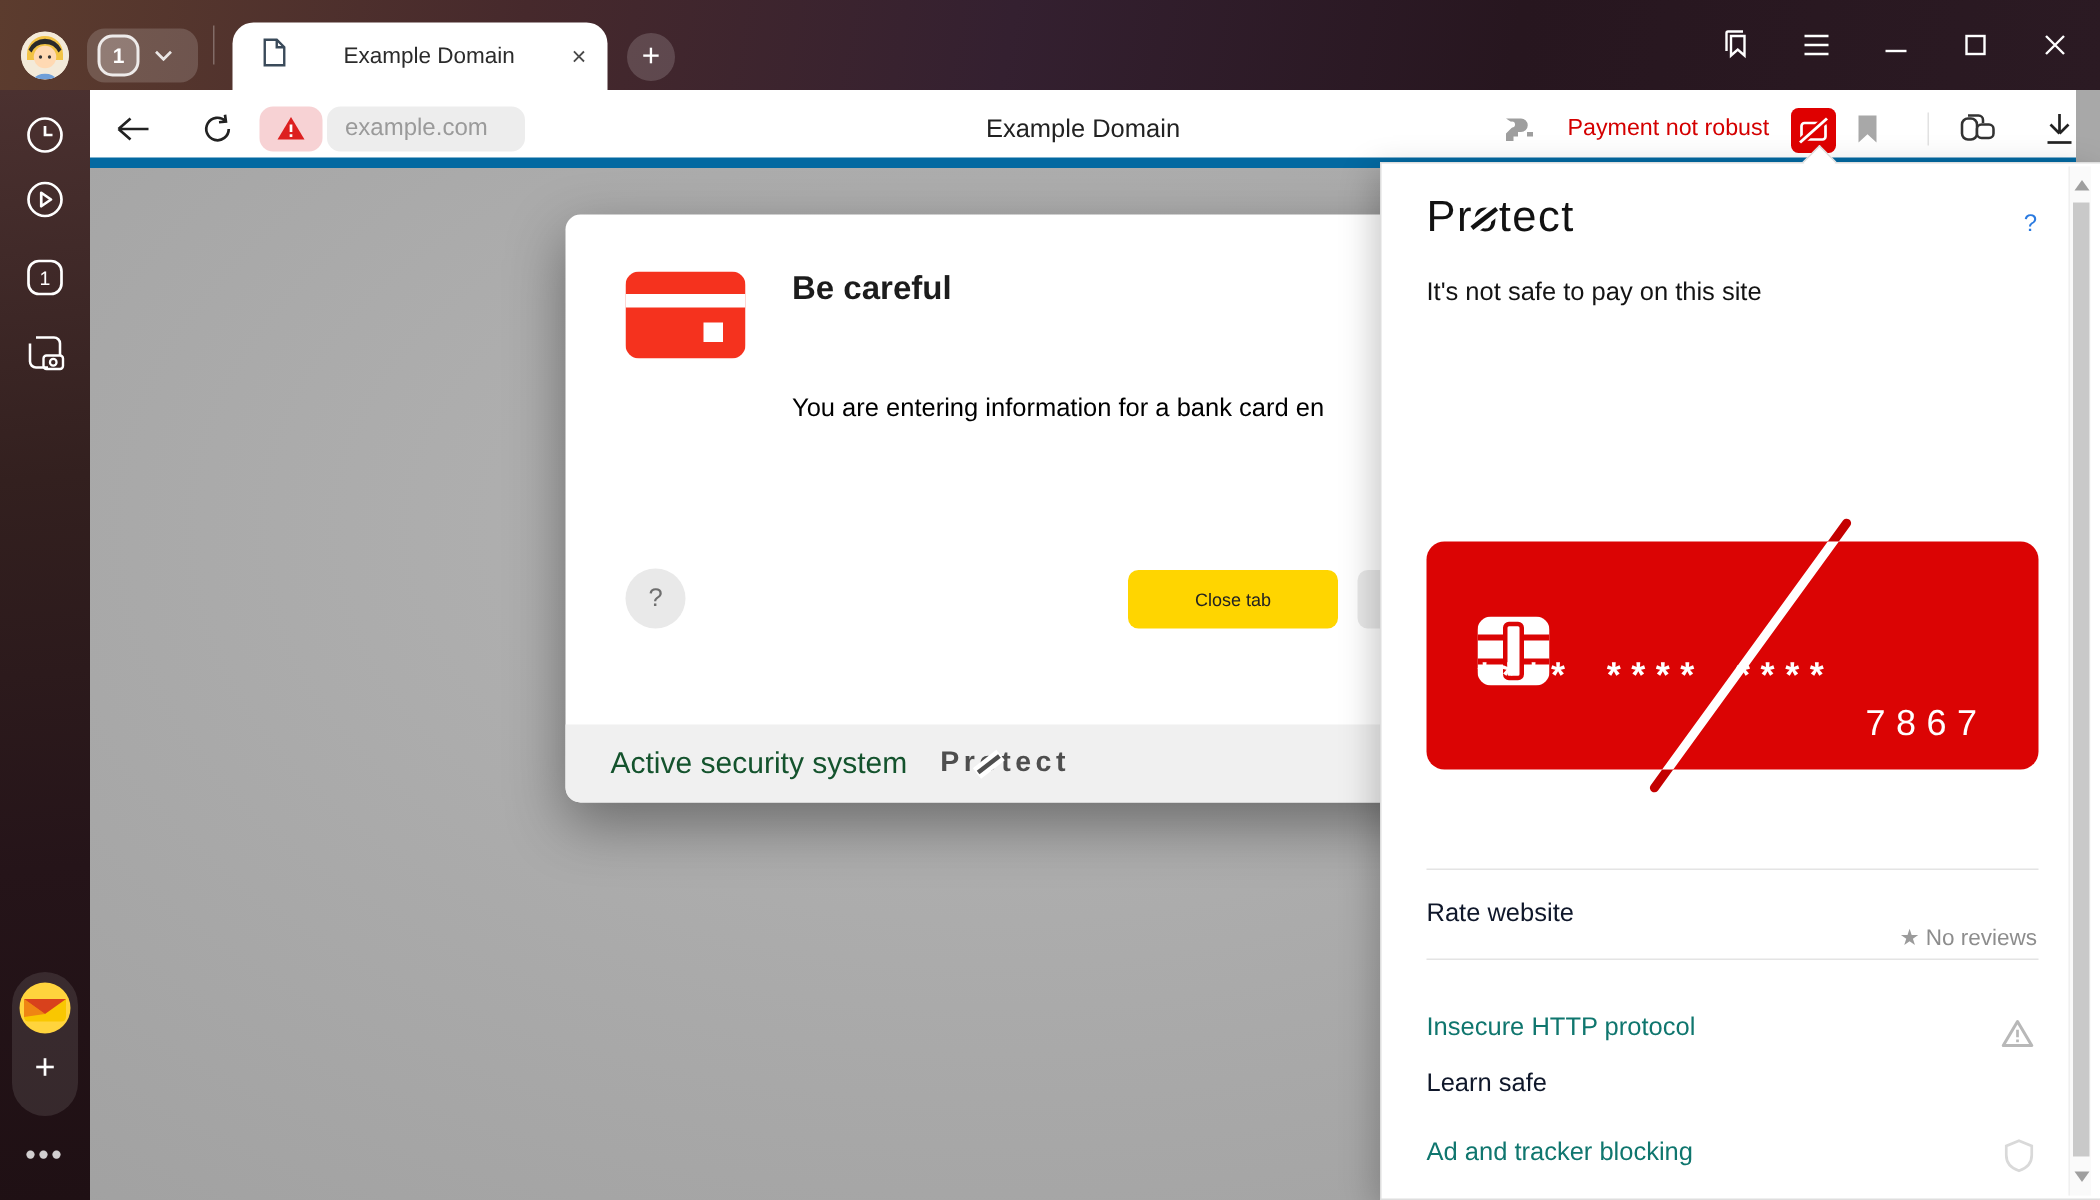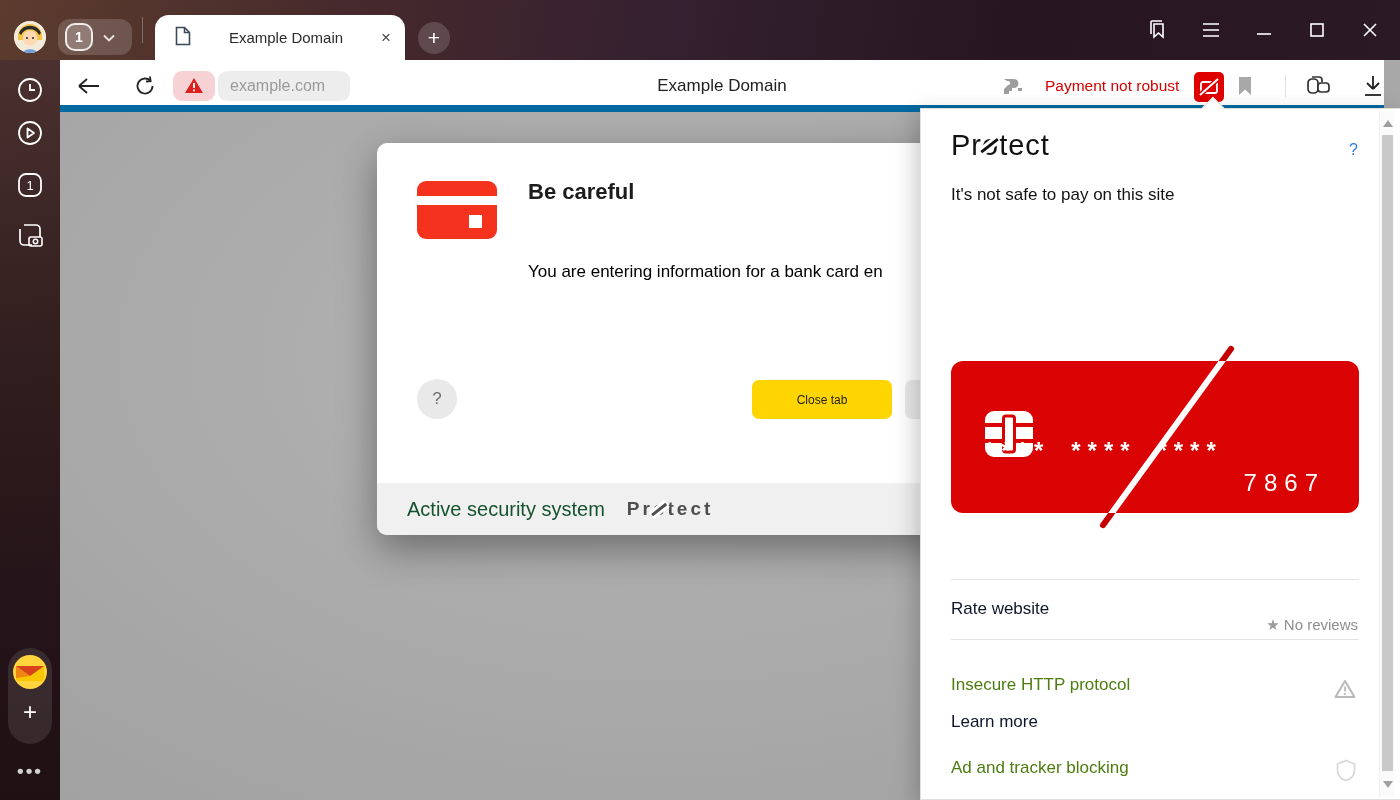--- a/index.html
+++ b/index.html
@@ -97,21 +97,21 @@
   .chip { position:absolute; left:34px; top:50px; }
   .card-number { position:absolute; left:34px; right:34px; bottom:16px; display:flex; justify-content:space-between;
     color:#fff; font-size:24px; }
   .stars { font-weight:bold; letter-spacing:7px; transform:translateY(4px); display:inline-block; }
   .last4 { letter-spacing:7px;margin-top:36px; }
   .p-divider { position:absolute; left:30px; width:408px; height:1px; background:#e4e4e4; }
   .p-link { font-size:17px; color:#0f172a; }
   .rate-link { position:absolute; left:30px; top:490px; }
   .reviews { position:absolute; right:42px; top:507px; font-size:15px; color:#8d8d8d; }
   .reviews .star { color:#9b9b9b; font-size:15px; margin-right:4px; }
-  .p-row-title { position:absolute; left:30px; font-size:17px; color:#4d7c0f; }
+  .p-row-title { position:absolute; left:30px; font-size:17px; color:#0f766e; }
   .learn-link { position:absolute; left:30px; top:603px; }
   .row-icon { position:absolute; right:44px; }
 
   
   .p-scroll { position:absolute; right:6px; top:2px; width:15px; height:686px; background:#fafafa; border-left:1px solid #f0f0f0; }
   .p-scroll .arrow-up { position:absolute; left:3px; top:9px; width:0; height:0;
     border-left:5px solid transparent; border-right:5px solid transparent; border-bottom:7px solid #9f9f9f; }
   .p-scroll .arrow-down { position:absolute; left:3px; bottom:9px; width:0; height:0;
     border-left:5px solid transparent; border-right:5px solid transparent; border-top:7px solid #9f9f9f; }
   .p-scroll .thumb { position:absolute; left:2px; top:24px; bottom:26px; width:11px; background:#c9c9c9; }
@@ -337,21 +337,21 @@
   <div class="p-divider" style="top:530px"></div>
 
   <div class="p-row-title" style="top:566px">Insecure HTTP protocol</div>
   <div class="row-icon" style="top:570px">
     <svg width="22" height="20" viewBox="0 0 22 20">
         <path d="M11 2 L20.5 18 H1.5 z" fill="none" stroke="#b8b8b8" stroke-width="2" stroke-linejoin="round"></path>
         <rect x="10.1" y="7.5" width="1.8" height="5" fill="#b8b8b8"></rect>
         <rect x="10.1" y="14" width="1.8" height="1.8" fill="#b8b8b8"></rect>
       </svg>
   </div>
-  <a class="p-link learn-link">Learn more</a>
+  <a class="p-link learn-link">Learn safe</a>
 
   <div class="p-row-title" style="top:649px">Ad and tracker blocking</div>
   <div class="row-icon" style="top:650px">
     <svg width="20" height="23" viewBox="0 0 20 23">
         <path d="M10 1.5 L18.5 5 v6 c0 5.5 -3.8 9 -8.5 10.5 C5.3 20 1.5 16.5 1.5 11 V5 z" fill="none" stroke="#d9d9d9" stroke-width="1.8"></path>
       </svg>
   </div>
 
   <div class="p-scroll">
     <div class="arrow-up"></div>

